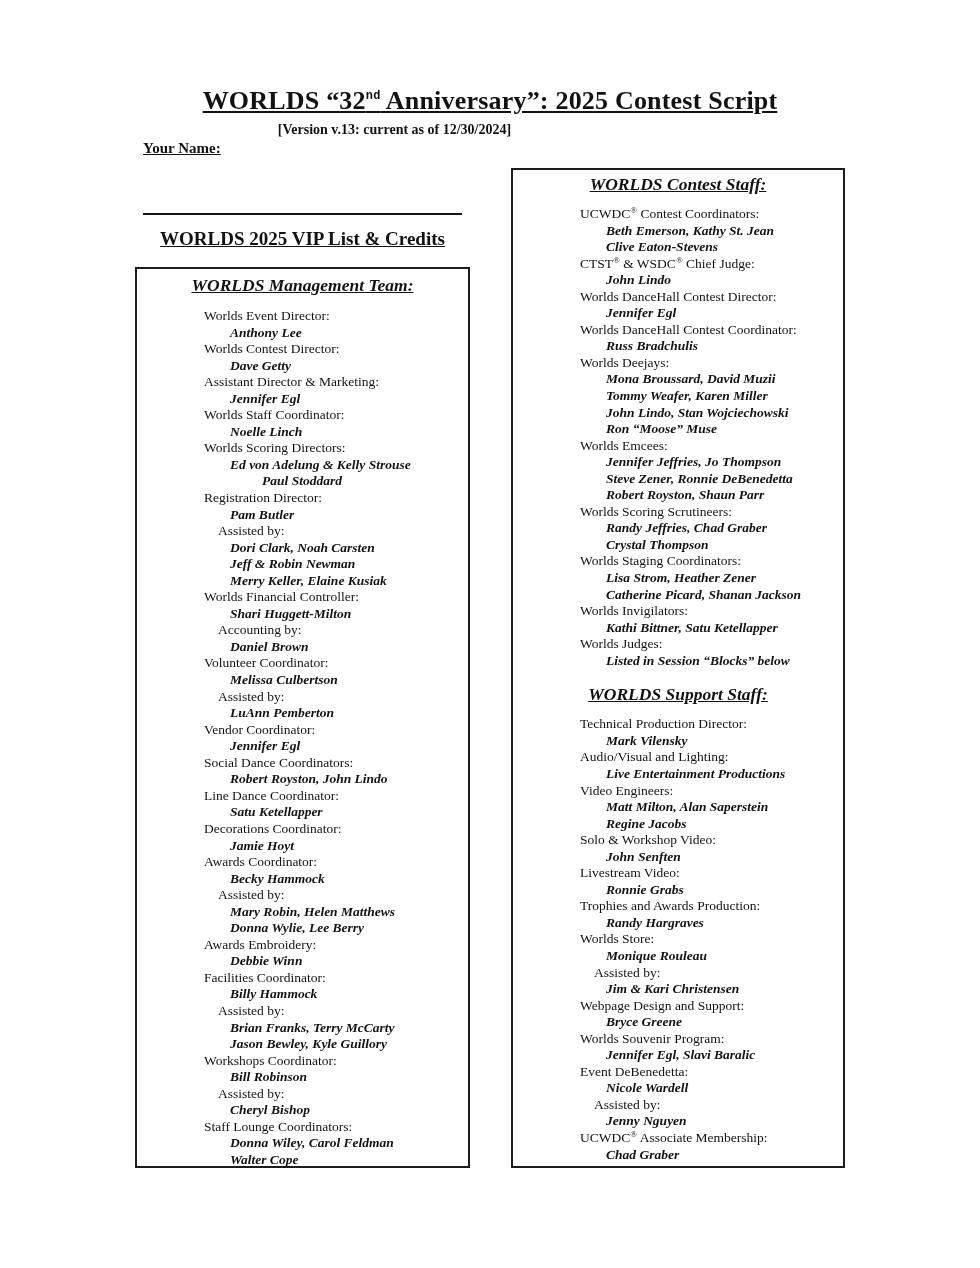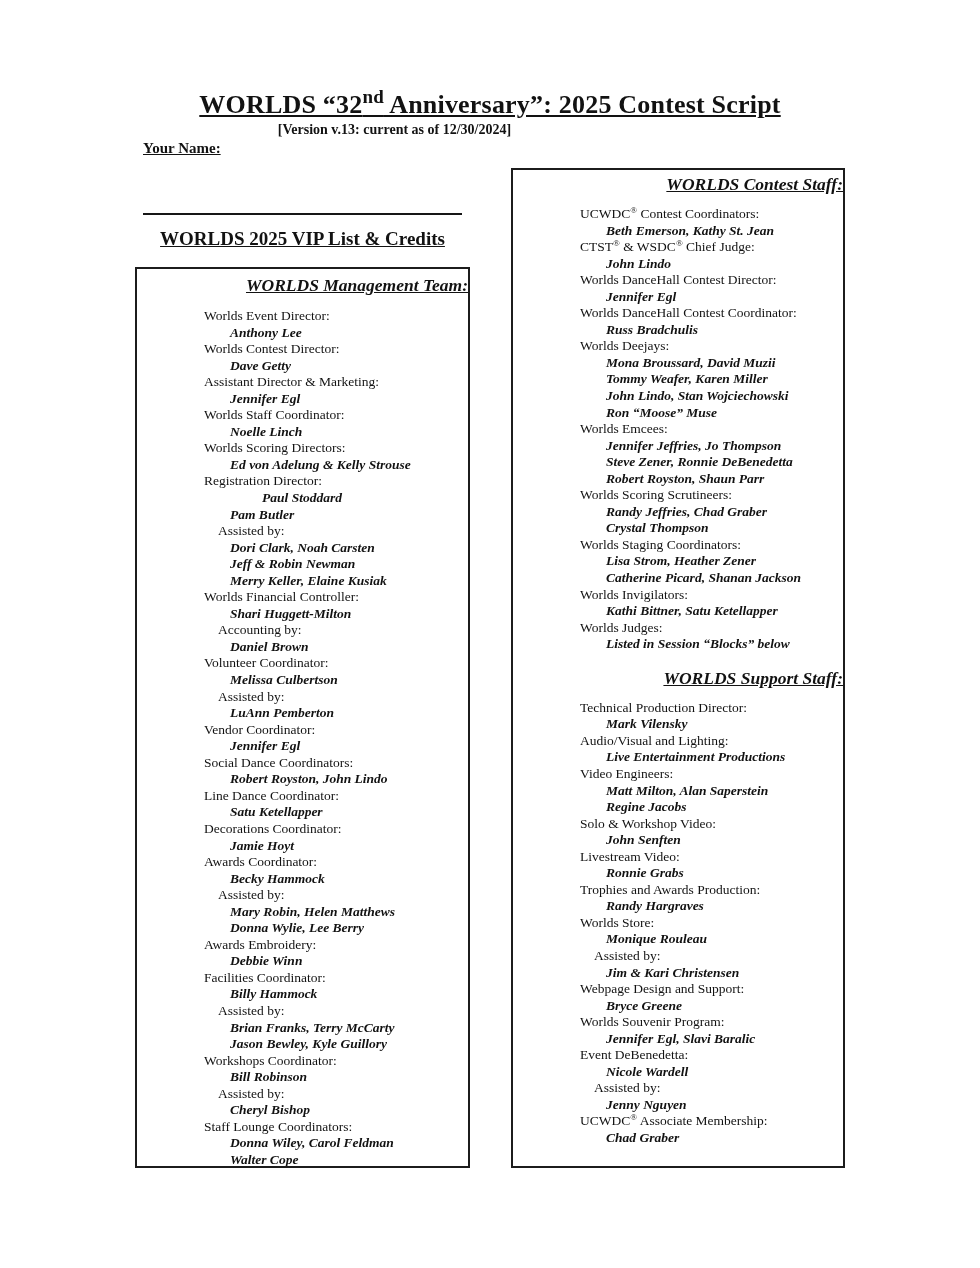--- a/index.html
+++ b/index.html
@@ -12,21 +12,21 @@
     color:#121212;
     overflow:hidden;
   }
   .u { text-decoration:underline; }
   .doc-title {
     position:absolute; top:86px; left:0; width:980px;
     text-align:center;
     font-size:26px; font-weight:bold;
     letter-spacing:0.2px;
   }
-  .title-sup { font-size:19px; }
+  .title-sup { font-size:12px;font-family:Liberation Mono, monospace; }
   .version {
     position:absolute; top:122px; left:0; width:789px;
     text-align:center;
     font-size:14px; font-weight:bold;
   }
   .your-name {
     position:absolute; top:140px; left:143px;
     font-size:15px; font-weight:bold;
     text-decoration:underline;
   }
@@ -43,21 +43,21 @@
   .credit-box {
     position:absolute;
     border:2px solid #1c1c1c;
     box-sizing:border-box;
     background:#fff;
     overflow:hidden;
   }
   .mgmt-box  { left:135px; top:267px; width:335px; height:901px;  padding-top:6px; }
   .staff-box { left:511px; top:168px; width:334px; height:1000px; padding-top:4px; }
   .box-heading {
-    text-align:right;
+    text-align:center;
     font-size:17.5px; font-weight:bold; font-style:italic;
     line-height:21px;
     margin:0 0 11px 0;
   }
   .mgmt-box .box-heading { margin-bottom:12px; }
   .box-heading.second { margin-top:15px; }
   .line {
     font-size:13.5px;
     line-height:16.55px;
     white-space:nowrap;
@@ -97,22 +97,22 @@
         <div class="line line-role">Worlds Event Director:</div>
         <div class="line line-name">Anthony Lee</div>
         <div class="line line-role">Worlds Contest Director:</div>
         <div class="line line-name">Dave Getty</div>
         <div class="line line-role">Assistant Director &amp; Marketing:</div>
         <div class="line line-name">Jennifer Egl</div>
         <div class="line line-role">Worlds Staff Coordinator:</div>
         <div class="line line-name">Noelle Linch</div>
         <div class="line line-role">Worlds Scoring Directors:</div>
         <div class="line line-name">Ed von Adelung &amp; Kelly Strouse</div>
+        <div class="line line-name2">Paul Stoddard</div>
         <div class="line line-role">Registration Director:</div>
-        <div class="line line-name2">Paul Stoddard</div>
         <div class="line line-name">Pam Butler</div>
         <div class="line line-sub">Assisted by:</div>
         <div class="line line-name">Dori Clark, Noah Carsten</div>
         <div class="line line-name">Jeff &amp; Robin Newman</div>
         <div class="line line-name">Merry Keller, Elaine Kusiak</div>
         <div class="line line-role">Worlds Financial Controller:</div>
         <div class="line line-name">Shari Huggett-Milton</div>
         <div class="line line-sub">Accounting by:</div>
         <div class="line line-name">Daniel Brown</div>
         <div class="line line-role">Volunteer Coordinator:</div>
@@ -149,20 +149,21 @@
       </div>
   </div>
 
   <div class="credit-box staff-box">
     <div class="box-heading">
       <span class="u">WORLDS Contest Staff:</span>
     </div>
     <div class="items" id="staff-items-0">
         <div class="line line-role">UCWDC<sup class="reg">®</sup> Contest Coordinators:</div>
         <div class="line line-name">Beth Emerson, Kathy St. Jean</div>
+        <div class="line line-name">Clive Eaton-Stevens</div>
         <div class="line line-role">CTST<sup class="reg">®</sup> &amp; WSDC<sup class="reg">®</sup> Chief Judge:</div>
         <div class="line line-name">John Lindo</div>
         <div class="line line-role">Worlds DanceHall Contest Director:</div>
         <div class="line line-name">Jennifer Egl</div>
         <div class="line line-role">Worlds DanceHall Contest Coordinator:</div>
         <div class="line line-name">Russ Bradchulis</div>
         <div class="line line-role">Worlds Deejays:</div>
         <div class="line line-name">Mona Broussard, David Muzii</div>
         <div class="line line-name">Tommy Weafer, Karen Miller</div>
         <div class="line line-name">John Lindo, Stan Wojciechowski</div>

